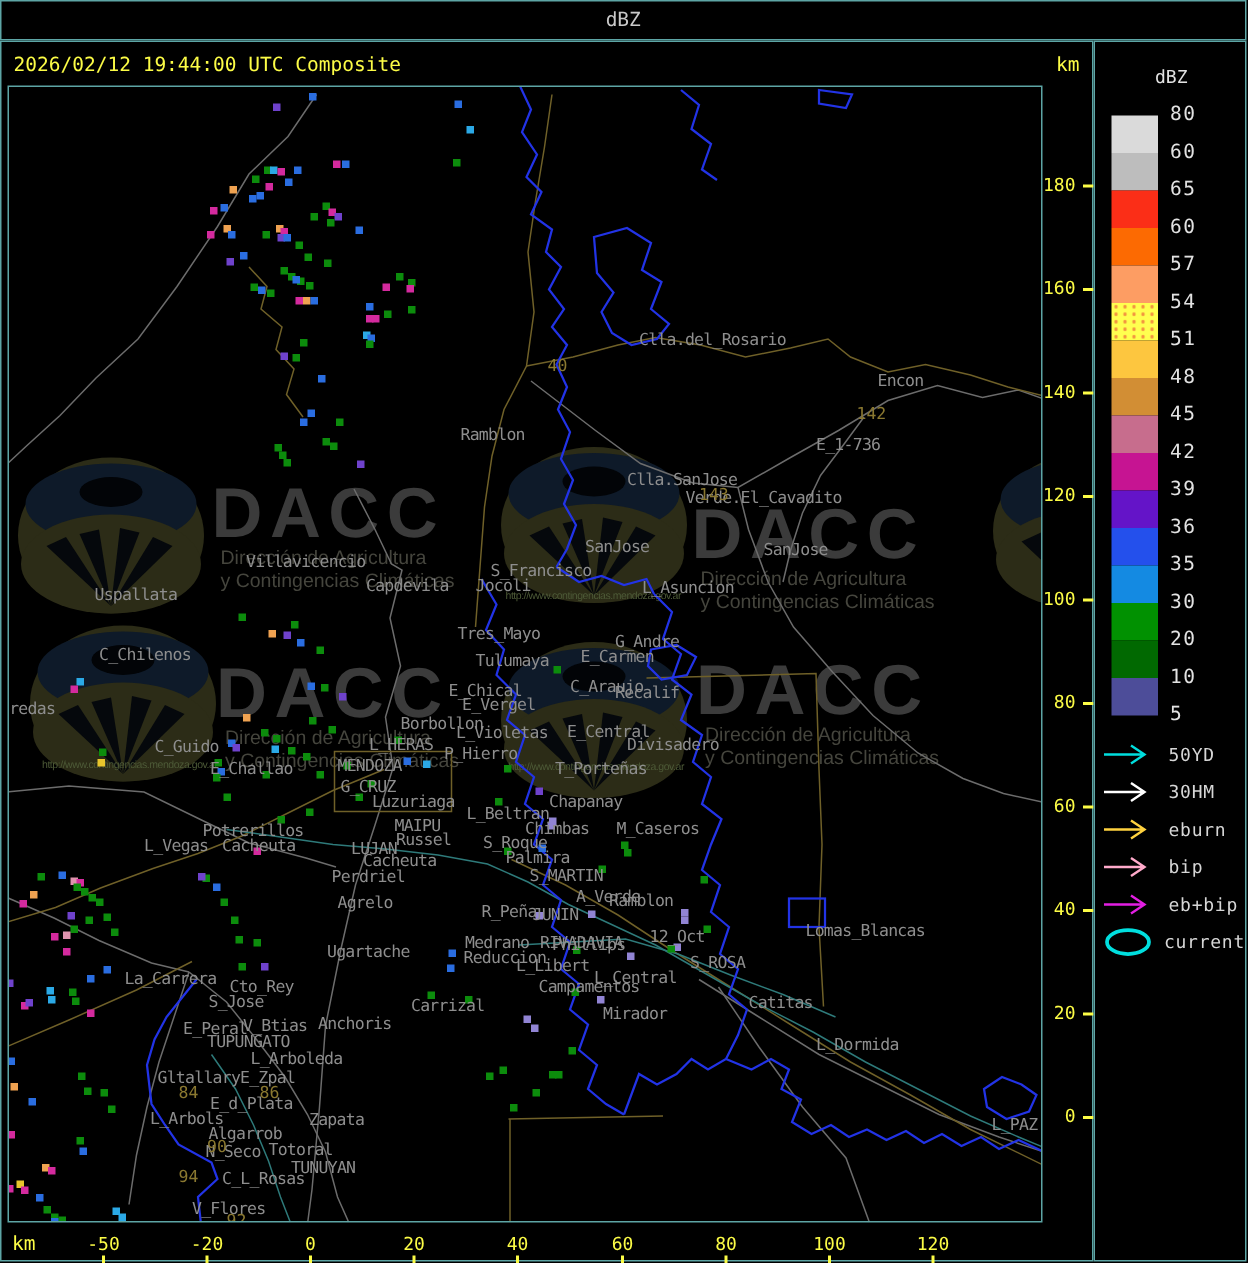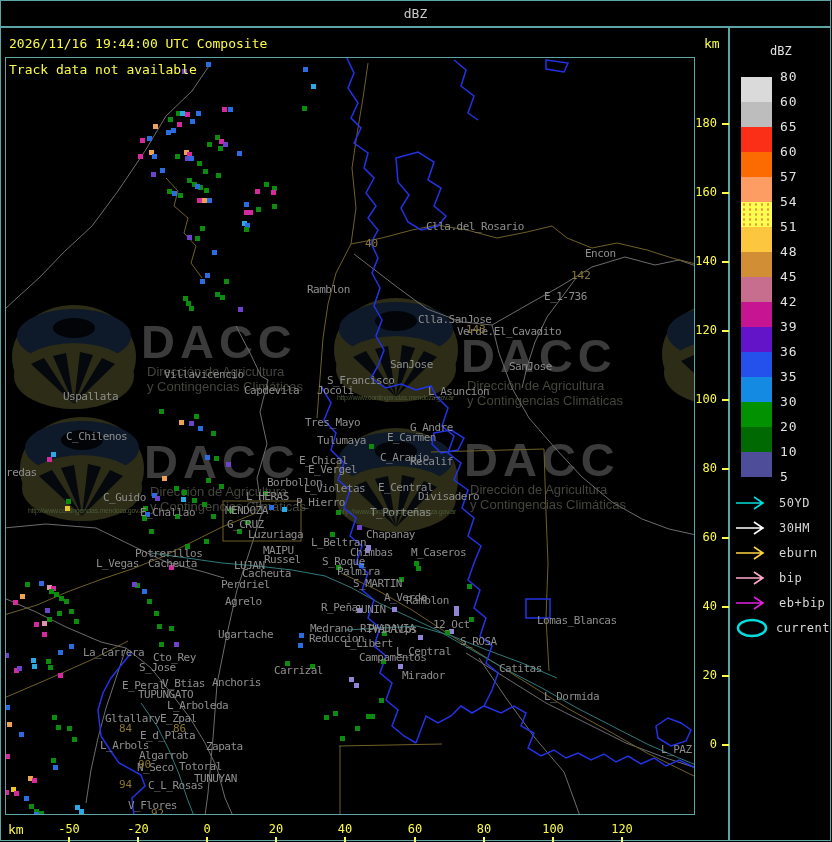--- a/index.html
+++ b/index.html
@@ -52,21 +52,21 @@
   .ll{color:var(--legend_text);font-size:12px;margin-left:8px;letter-spacing:0.5px;}
 </style>
 </head>
 <body>
 
 <div class="panel" id="titlebar">
   <span class="t">dBZ</span>
 </div>
 
 <div class="panel" id="main">
-  <span id="timestamp">2026/11/16 19:44:00 UTC Composite</span>
+  <span id="timestamp">2026/02/12 19:44:00 UTC Composite</span>
   <span id="km-top">km</span>
 
   <div id="mapbox">
     <div id="watermarks">
         <div class="wm-circle" style="left:5px;top:246px"><svg viewBox="0 0 126 106" width="126" height="106">
             <ellipse cx="63" cy="53" rx="62" ry="52" fill="#2c2c17"></ellipse>
             <ellipse cx="63" cy="32" rx="57" ry="27" fill="#0e1a29"></ellipse>
             <ellipse cx="63" cy="72" rx="60" ry="33" fill="#2c2c17"></ellipse>
             <ellipse cx="63" cy="24" rx="21" ry="10" fill="#020407"></ellipse>
             <path d="M63,100 L20,60 L33,54 Z" fill="#05080c"></path>
@@ -483,21 +483,20 @@
         <span class="city" style="left:655px;top:686px">L_PAZ</span>
         <span class="route" style="left:359px;top:180px">40</span>
         <span class="route" style="left:565px;top:212px">142</span>
         <span class="route" style="left:460px;top:266px">143</span>
         <span class="route" style="left:113px;top:665px">84</span>
         <span class="route" style="left:167px;top:665px">86</span>
         <span class="route" style="left:132px;top:701px">90</span>
         <span class="route" style="left:113px;top:721px">94</span>
         <span class="route" style="left:145px;top:750px">92</span>
       </div>
-    <span id="track-msg">Track data not available</span>
   </div>
 
   <div id="y-axis">
       <span class="yl" style="top:88px">180</span>
       <span class="yd" style="top:95px"></span>
       <span class="yl" style="top:157px">160</span>
       <span class="yd" style="top:164px"></span>
       <span class="yl" style="top:226px">140</span>
       <span class="yd" style="top:233px"></span>
       <span class="yl" style="top:295px">120</span>

